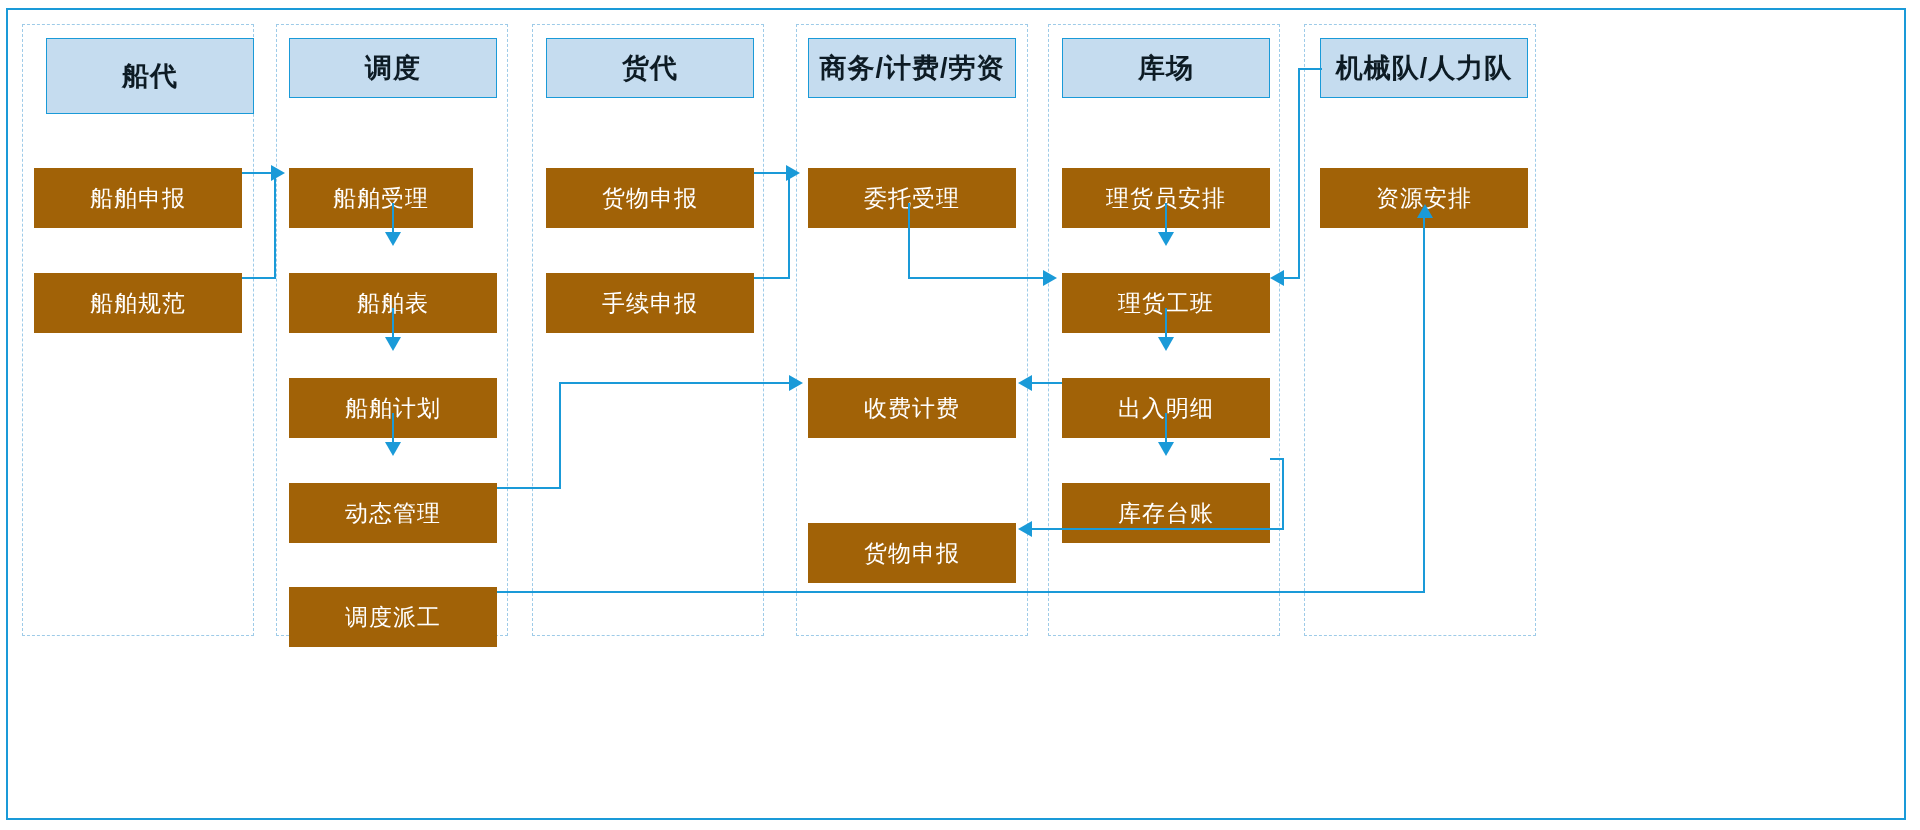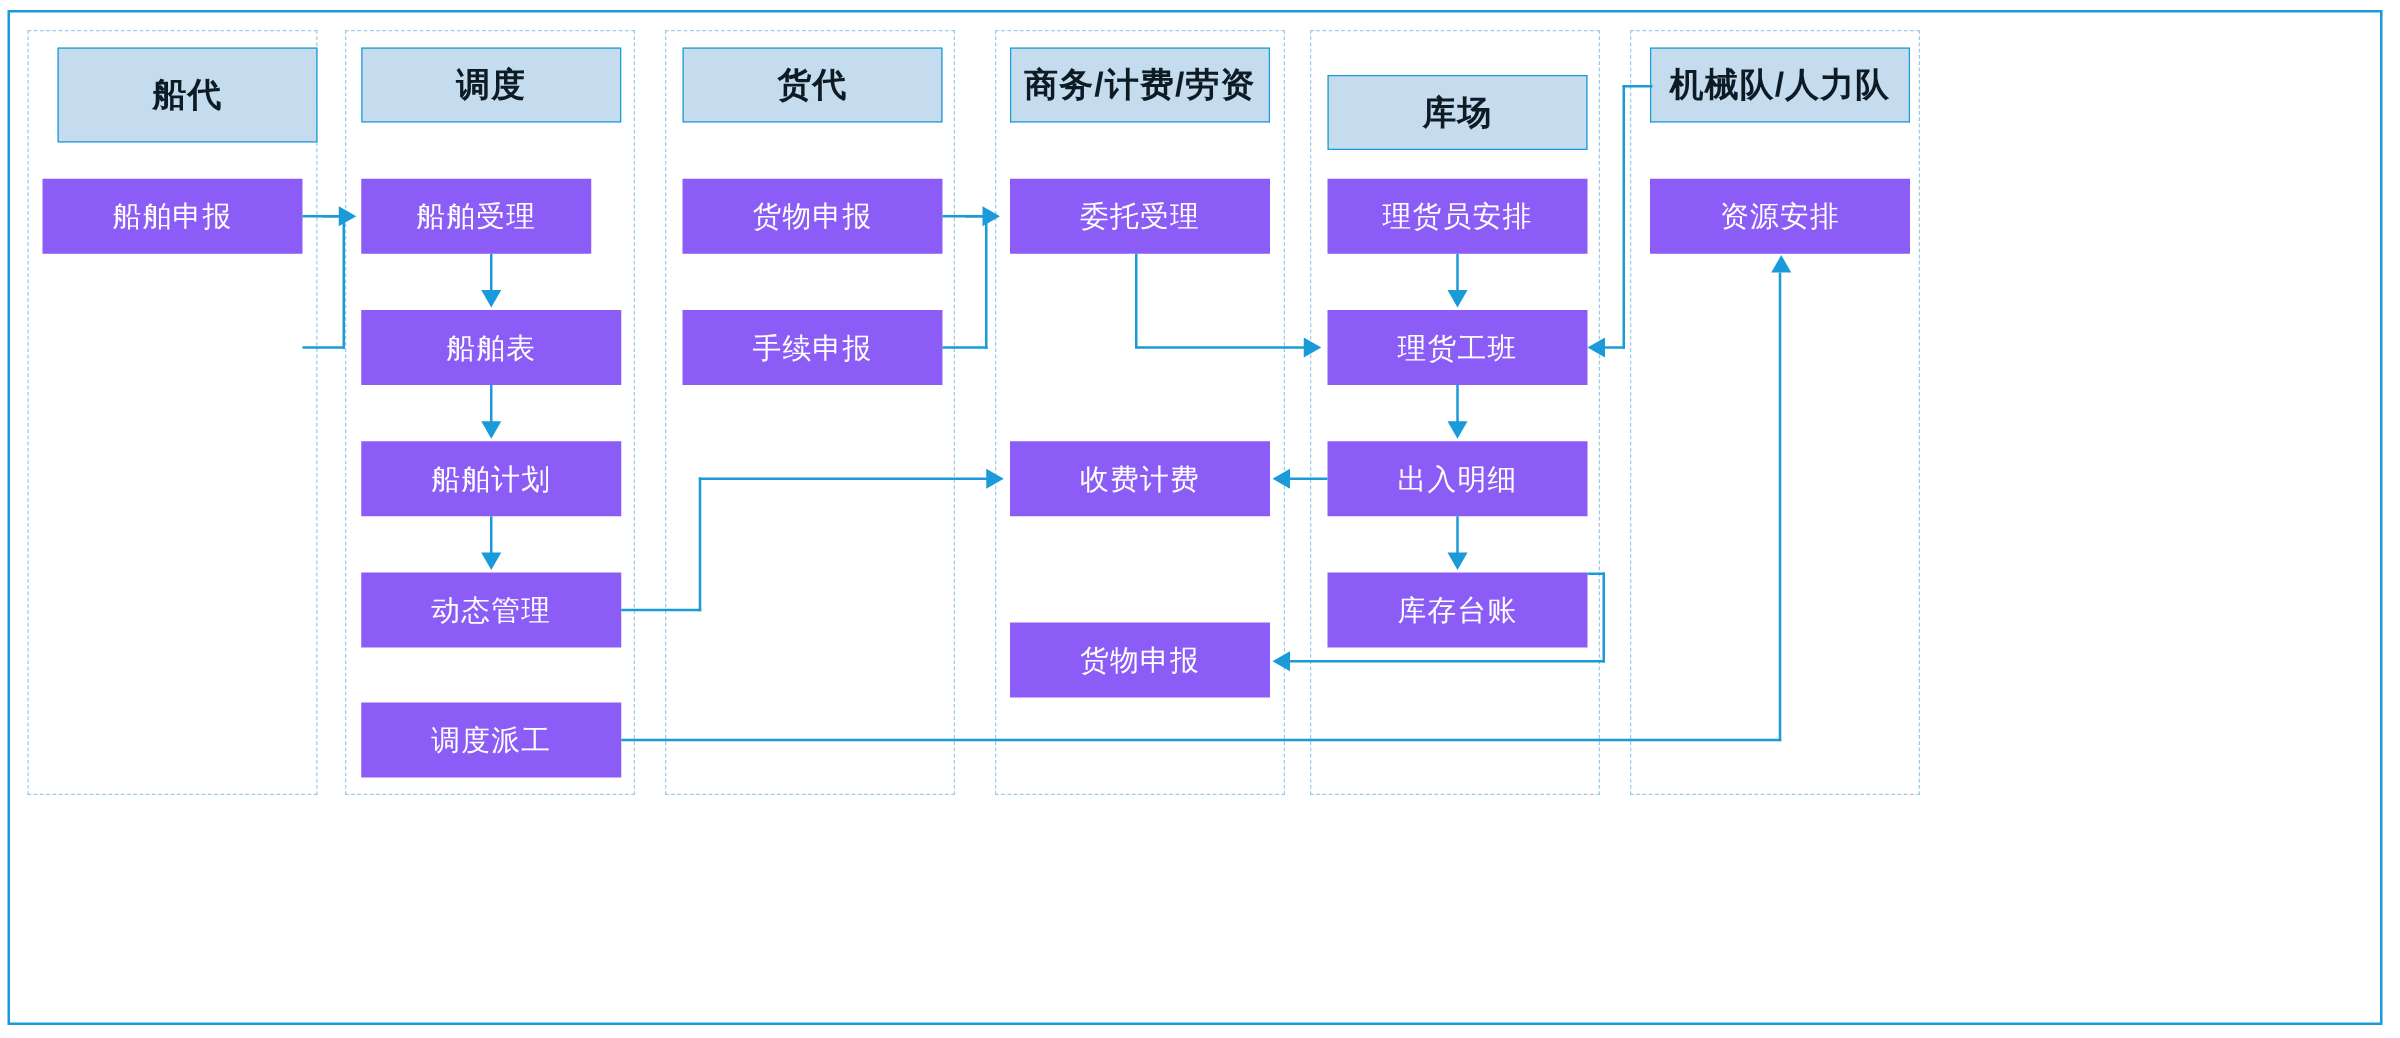--- a/index.html
+++ b/index.html
@@ -13,23 +13,23 @@
   
   .lane{position:absolute;border:1.6px dashed #9ecbe8;box-sizing:border-box;background:transparent;}
 
   
   .lane-header{position:absolute;box-sizing:border-box;
     background:#c5dcef;border:1.6px solid #1a9ad8;
     display:flex;align-items:center;justify-content:center;
     color:#0d1b24;font-weight:bold;font-size:27px;letter-spacing:1px;}
 
   
-  .node{position:absolute;box-sizing:border-box;background:#8b5cf6;
+  .node{position:absolute;box-sizing:border-box;background:#a16207;
     display:flex;align-items:center;justify-content:center;
-    color:#ffffff;font-size:23px;letter-spacing:1px;}
+    color:#ffffff;font-size:23px;letter-spacing:1px;margin-top:25px;}
 
   
   .conn{position:absolute;background:#1a9ad8;}
   .h{height:2px;}
   .v{width:2px;}
   .arrow{position:absolute;width:0;height:0;}
   .arrow.right{border-top:8px solid transparent;border-bottom:8px solid transparent;border-left:14px solid #1a9ad8;}
   .arrow.left{border-top:8px solid transparent;border-bottom:8px solid transparent;border-right:14px solid #1a9ad8;}
   .arrow.down{border-left:8px solid transparent;border-right:8px solid transparent;border-top:14px solid #1a9ad8;}
   .arrow.up{border-left:8px solid transparent;border-right:8px solid transparent;border-bottom:14px solid #1a9ad8;}
@@ -44,24 +44,25 @@
   <div class="lane" style="left:276px;  top:24px;  width:232px; height:612px;"></div>
   <div class="lane" style="left:532px;  top:24px;  width:232px; height:612px;"></div>
   <div class="lane" style="left:796px;  top:24px;  width:232px; height:612px;"></div>
   <div class="lane" style="left:1048px; top:24px;  width:232px; height:612px;"></div>
   <div class="lane" style="left:1304px; top:24px;  width:232px; height:612px;"></div>
 
   <div class="lane-header" style="left:46px;   top:38px; width:208px; height:76px;text-align:right;">船代</div>
   <div class="lane-header" style="left:289px;  top:38px; width:208px; height:60px;">调度</div>
   <div class="lane-header" style="left:546px;  top:38px; width:208px; height:60px;">货代</div>
   <div class="lane-header" style="left:808px;  top:38px; width:208px; height:60px;">商务/计费/劳资</div>
-  <div class="lane-header" style="left:1062px; top:38px; width:208px; height:60px;margin-top:22px;">库场</div>
+  <div class="lane-header" style="left:1062px; top:38px; width:208px; height:60px;">库场</div>
   <div class="lane-header" style="left:1320px; top:38px; width:208px; height:60px;">机械队/人力队</div>
 
   <div class="node" style="left:34px; top:143px; width:208px; height:60px;">船舶申报</div>
+  <div class="node" style="left:34px; top:248px; width:208px; height:60px;">船舶规范</div>
 
   <div class="node" style="left:289px; top:143px; width:184px; height:60px;">船舶受理</div>
   <div class="node" style="left:289px; top:353px; width:208px; height:60px;">船舶计划</div>
   <div class="node" style="left:289px; top:248px; width:208px; height:60px;">船舶表</div>
   <div class="node" style="left:289px; top:458px; width:208px; height:60px;">动态管理</div>
   <div class="node" style="left:289px; top:562px; width:208px; height:60px;">调度派工</div>
 
   <div class="node" style="left:546px; top:143px; width:208px; height:60px;">货物申报</div>
   <div class="node" style="left:546px; top:248px; width:208px; height:60px;">手续申报</div>
 

